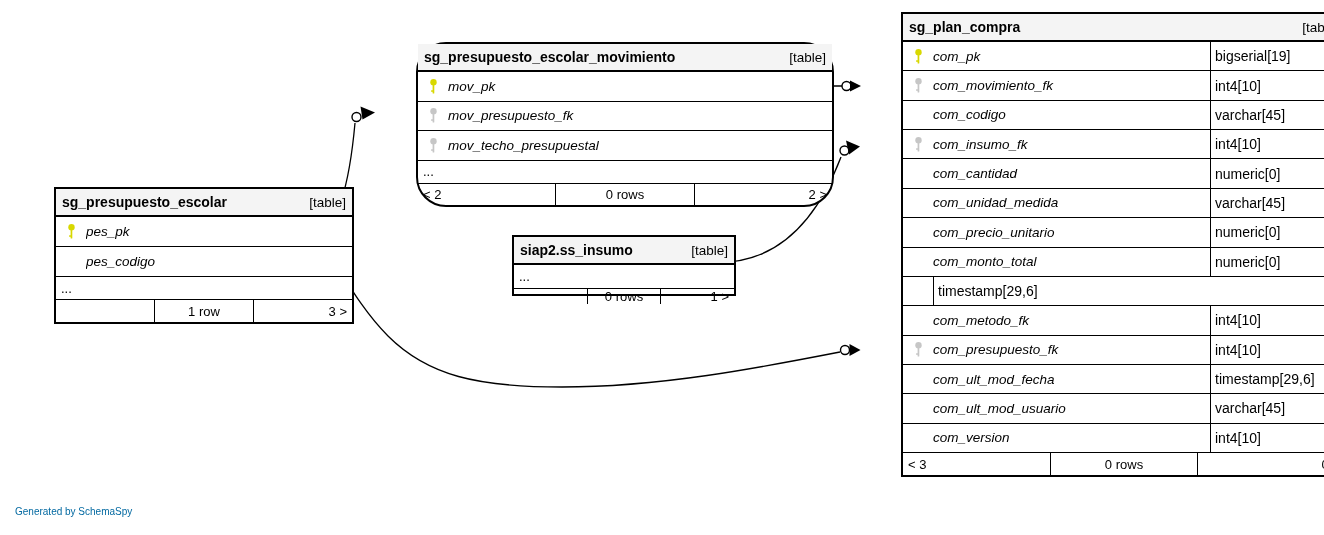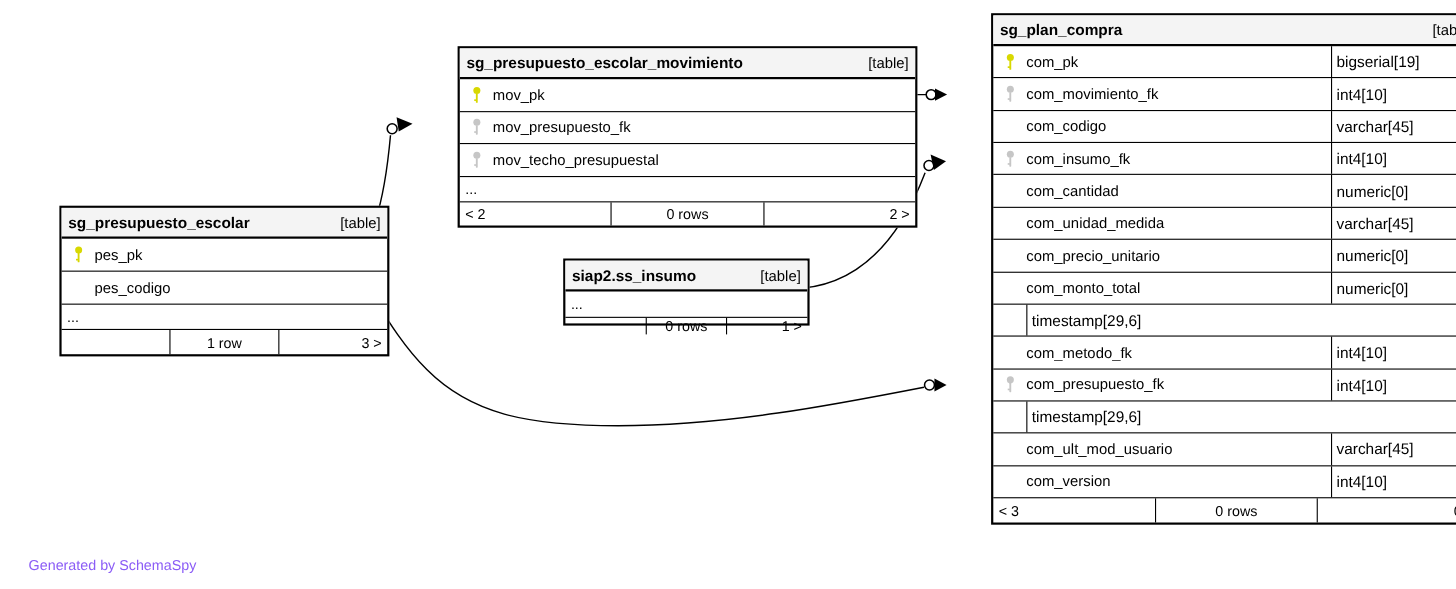--- a/index.html
+++ b/index.html
@@ -11,37 +11,37 @@
   .edge-arrow{fill:#000;stroke:none;}
 
   .tbl{position:absolute;z-index:2;background:#fff;border:2px solid #000;
        display:flex;flex-direction:column;box-sizing:border-box;margin-left:39px;}
   .thead{height:26px;flex:0 0 26px;background:#f4f4f4;border-bottom:2px solid #000;
          display:flex;align-items:center;justify-content:space-between;padding:0 6px;}
   .ttitle{font-weight:bold;font-size:14px;white-space:nowrap;}
   .tbadge{font-size:13.5px;white-space:nowrap;}
   .row{display:flex;align-items:center;border-bottom:1px solid #000;font-size:13.5px;box-sizing:border-box;}
   .keycell{width:30px;flex:0 0 30px;display:flex;align-items:center;justify-content:center;}
-  .cname{flex:1;white-space:nowrap;overflow:hidden;}
+  .cname{flex:1;white-space:nowrap;overflow:hidden;font-style:italic;}
   .ctype{width:135px;flex:0 0 135px;align-self:stretch;display:flex;align-items:center;
          border-left:1px solid #000;padding-left:4px;font-size:14px;box-sizing:border-box;white-space:nowrap;}
   .ell{padding-left:5px;font-size:13px;}
   .t-mov .row{height:29.5px;flex:0 0 29.5px;}
   .t-esc .row{height:30px;flex:0 0 30px;}
   .t-plan .row{height:29.36px;flex:0 0 29.36px;}
   .row.ellrow{height:23px;flex:0 0 23px;}
   .t-ins .row.ellrow{height:24px;flex:0 0 24px;}
   .tfoot{flex:1;display:flex;align-items:stretch;font-size:13px;}
   .fcell{flex:1;display:flex;align-items:center;padding:0 5px;border-right:1px solid #000;box-sizing:border-box;}
   .fcell.center{justify-content:center;}
   .fcell.right{justify-content:flex-end;border-right:none;}
   .key{width:11px;height:17px;display:block;}
   .pk{color:#d8d800;}
   .fk{color:#c6c6c6;}
-  .credit{position:absolute;left:26px;top:506px;font-size:13px;color:#8b5cf6;z-index:2;}
+  .credit{position:absolute;left:15px;top:506px;font-size:10px;color:#0369a1;z-index:2;}
   .hiddendefs{position:absolute;width:0;height:0;overflow:hidden;}
 </style>
 </head>
 <body>
 
 <svg class="hiddendefs" aria-hidden="true">
   <defs>
     <symbol id="keyicon" viewBox="0 0 11 17">
       <circle cx="5.5" cy="4.2" r="3.2" fill="currentColor"></circle>
       <rect x="4.6" y="6.9" width="1.7" height="8.6" rx="0.6" fill="currentColor"></rect>
@@ -68,21 +68,21 @@
       <circle class="edge-circle" cx="844.5" cy="150.5" r="4.5"></circle>
       <polygon class="edge-arrow" points="860,146.5 846,140.5 849,154.5"></polygon>
     </g>
     <g>
       <path class="edge-line" d="M312 237 C330 243 348 296 388 336 C428 376 478 387 562 387 C660 387 758 368 840 352"></path>
       <circle class="edge-circle" cx="845" cy="350" r="4.5"></circle>
       <polygon class="edge-arrow" points="860.5,350 849.5,344 849.5,356"></polygon>
     </g>
   </svg>
 
-  <div class="tbl t-mov" style="left:377px;top:42px;width:418px;height:165px;">
+  <div class="tbl t-mov" style="left:377px;top:42px;width:418px;height:165px;border-radius:30px;">
     <div class="thead">
       <span class="ttitle">sg_presupuesto_escolar_movimiento</span>
       <span class="tbadge">[table]</span>
     </div>
     <div class="row">
       <span class="keycell">
           <svg class="key pk">
             <use href="#keyicon"></use>
           </svg>
         </span>
@@ -220,20 +220,21 @@
       <span class="keycell">
           <svg class="key fk">
             <use href="#keyicon"></use>
           </svg>
         </span>
       <span class="cname">com_presupuesto_fk</span>
       <span class="ctype">int4[10]</span>
     </div>
     <div class="row">
       <span class="keycell"></span>
+      <span class="cname">com_ult_mod_fecha</span>
       <span class="ctype">timestamp[29,6]</span>
     </div>
     <div class="row">
       <span class="keycell"></span>
       <span class="cname">com_ult_mod_usuario</span>
       <span class="ctype">varchar[45]</span>
     </div>
     <div class="row">
       <span class="keycell"></span>
       <span class="cname">com_version</span>

